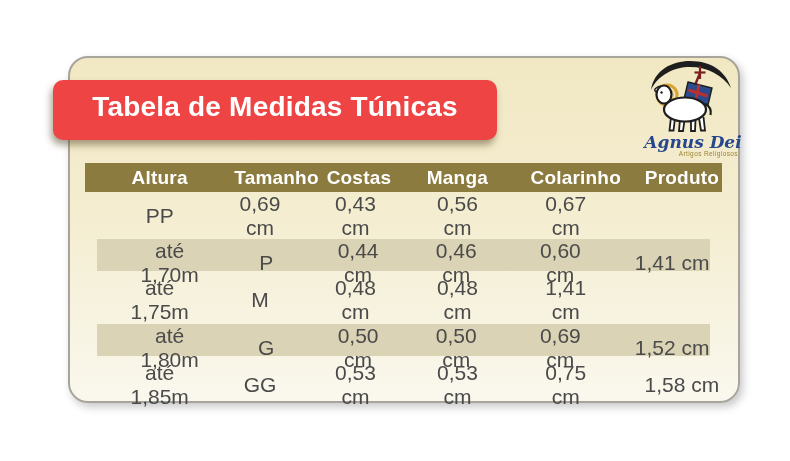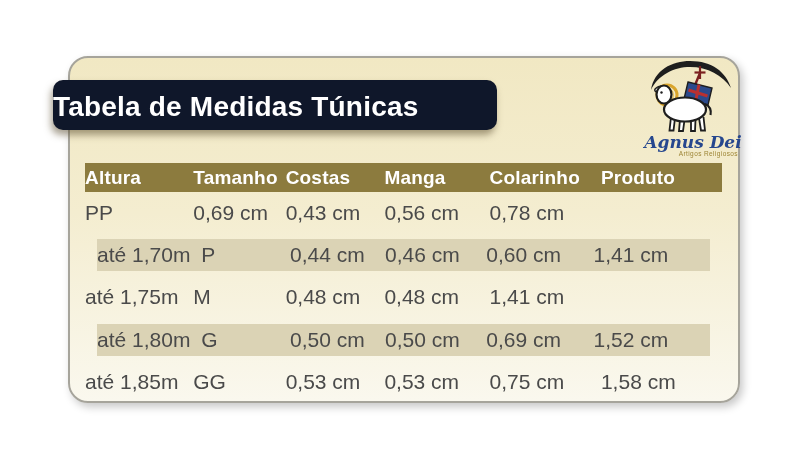--- a/index.html
+++ b/index.html
@@ -13,25 +13,25 @@
   .card {
     position:absolute; left:68px; top:56px; width:672px; height:347px;
     box-sizing:border-box;
     border:2px solid #A6A49B; border-radius:20px;
     background:linear-gradient(180deg,#F1E8C3 0%,#F4EDD0 45%,#FAF8EE 100%);
     box-shadow:3px 4px 9px rgba(0,0,0,.22);
   }
 
   
   .banner {
-    position:absolute; left:53px; top:80px; width:444px; height:50px;
-    background:#0f172a; border-radius:10px;
+    position:absolute; left:53px; top:80px; width:444px; height:60px;
+    background:#ef4444; border-radius:10px;
     box-shadow:-2px 5px 7px rgba(84,70,40,.5);
     color:#FFFFFF; font-size:28px; font-weight:bold; letter-spacing:.2px;
-    line-height:53px; text-align:left; white-space:nowrap;
+    line-height:53px; text-align:center; white-space:nowrap;
   }
 
   
   .logo { position:absolute; left:638px; top:58px; width:110px; text-align:center; }
   .logo-name {
     font-family:"DejaVu Serif", serif; font-style:italic; font-weight:bold;
     font-size:17px; color:#26478E; line-height:15px; margin-top:-1px;
   }
   .logo-sub {
     font-size:6.5px; color:#9C8434; letter-spacing:.4px; line-height:8px;
@@ -43,21 +43,21 @@
   .thead, .trow {
     display:grid;
     grid-template-columns:17% 14.5% 15.5% 16.5% 17.5% 19%;
     align-items:center;
   }
   .thead {
     height:29px; background:#8C7B3E; color:#FFFFFF;
     font-weight:bold; font-size:19px; letter-spacing:.2px;
   }
   .trow { height:42.2px; box-sizing:border-box; font-size:21px; color:#4A4A4A; }
-  .thead > div, .trow > div { text-align:left; }
+  .thead > div, .trow > div { text-align:center;margin-left:41px; }
   .trow.shaded { background:#DBD3B5; background-clip:content-box; padding:5px 12px; }
 </style>
 </head>
 <body>
 
 <div class="stage">
 
   <div class="card"></div>
 
   <div class="banner">Tabela de Medidas Túnicas</div>
@@ -104,21 +104,21 @@
       <div>Manga</div>
       <div>Colarinho</div>
       <div>Produto</div>
     </div>
 
     <div class="trow">
       <div>PP</div>
       <div>0,69 cm</div>
       <div>0,43 cm</div>
       <div>0,56 cm</div>
-      <div>0,78 cm</div>
+      <div>0,67 cm</div>
     </div>
 
     <div class="trow shaded">
       <div>até 1,70m</div>
       <div>P</div>
       <div>0,44 cm</div>
       <div>0,46 cm</div>
       <div>0,60 cm</div>
       <div>1,41 cm</div>
     </div>

